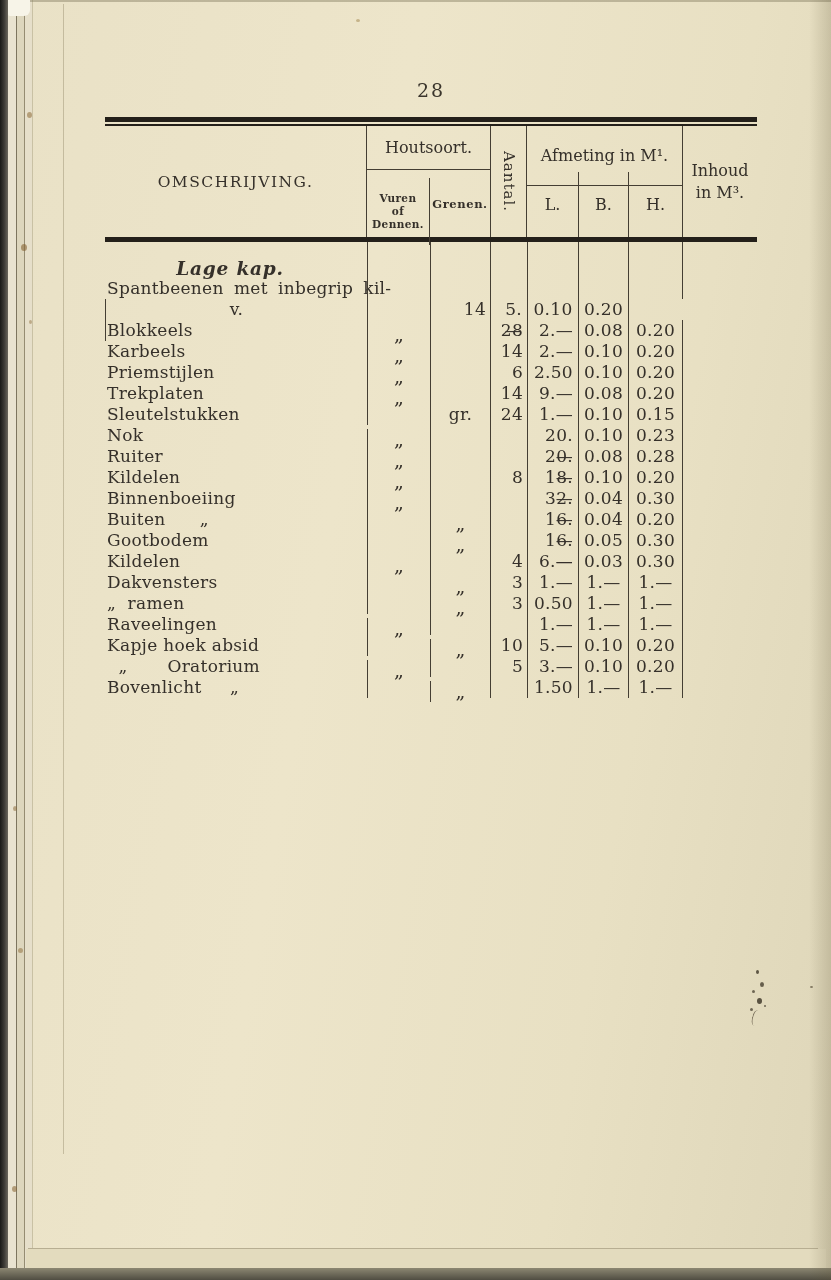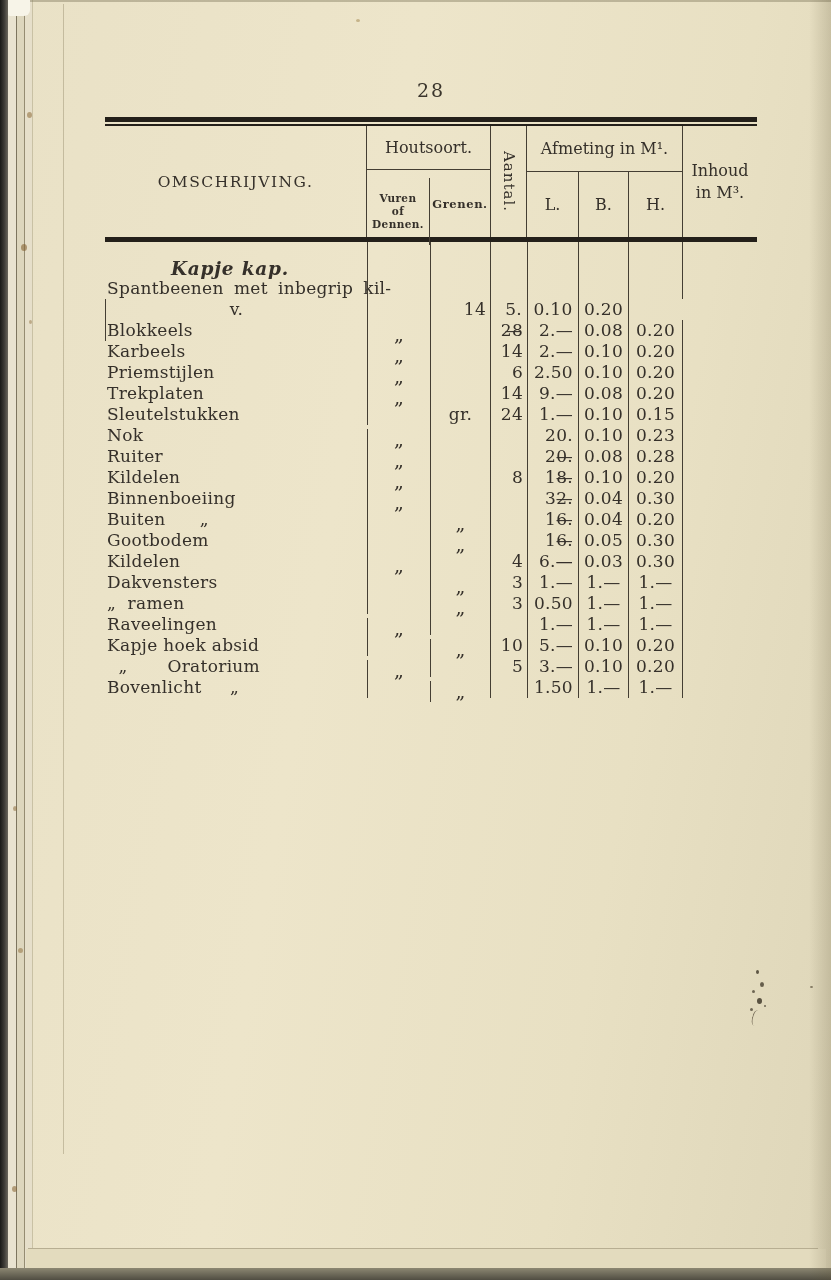--- a/index.html
+++ b/index.html
@@ -58,21 +58,21 @@
       text-align:center;color:#35302a;}
   .hc-omschrijving{left:0;top:0;width:262px;height:111px;border-right:1px solid #443e33;
       font-size:15.5px;letter-spacing:1.5px;}
   .hc-houtsoort{left:262px;top:0;width:123px;height:44px;border-bottom:1px solid #443e33;font-size:16px;}
   .hc-vuren{left:262px;top:52px;width:63px;height:67px;border-right:1px solid #443e33;
       font-size:10.5px;font-weight:bold;letter-spacing:.4px;line-height:13px;white-space:pre-line;}
   .hc-grenen{left:325px;top:44px;width:60px;height:67px;font-size:11.5px;font-weight:bold;letter-spacing:.6px;}
   .hc-aantal{left:385px;top:0;width:37px;height:111px;border-left:1px solid #443e33;border-right:1px solid #443e33;
       font-size:15px;letter-spacing:1px;}
   .hc-aantal .vtxt{writing-mode:vertical-rl;}
-  .hc-afmeting{left:422px;top:0;width:155px;height:46px;border-bottom:1px solid #443e33;font-size:16px;}
+  .hc-afmeting{left:422px;top:0;width:155px;height:60px;border-bottom:1px solid #443e33;font-size:16px;}
   .hc-l{left:422px;top:46px;width:51px;height:65px;font-size:16px;}
   .hc-b{left:473px;top:46px;width:50px;height:65px;border-left:1px solid #443e33;font-size:16px;}
   .hc-h{left:523px;top:46px;width:54px;height:65px;border-left:1px solid #443e33;font-size:16px;}
   .hc-inhoud{left:577px;top:0;width:75px;height:111px;border-left:1px solid #443e33;
       font-size:16px;white-space:pre-line;line-height:22px;}
   
   .tbody{position:absolute;left:105px;top:242px;width:652px;}
   .trow{display:grid;grid-template-columns:262px 63px 60px 37px 51px 50px 54px 75px;height:21px;}
   .cell{font-size:17px;line-height:21px;letter-spacing:.3px;}
   .c0{text-align:left;padding-left:2px;white-space:nowrap;}
@@ -149,21 +149,21 @@
     <div class="hc hc-afmeting">Afmeting in M¹.</div>
     <div class="hc hc-l">L.</div>
     <div class="hc hc-b">B.</div>
     <div class="hc hc-h">H.</div>
     <div class="hc hc-inhoud">Inhoud
 in M³.</div>
   </div>
 
   <div class="tbody" id="tbody">
       <div class="trow section">
-        <div class="cell c0">Kapje kap.</div>
+        <div class="cell c0">Lage kap.</div>
         <div class="cell c1"></div>
         <div class="cell c2"></div>
         <div class="cell c3"></div>
         <div class="cell c4"></div>
         <div class="cell c5"></div>
         <div class="cell c6"></div>
         <div class="cell c7"></div>
       </div>
       <div class="trow spread">
         <div class="cell c0">Spantbeenen met inbegrip kil-</div>

